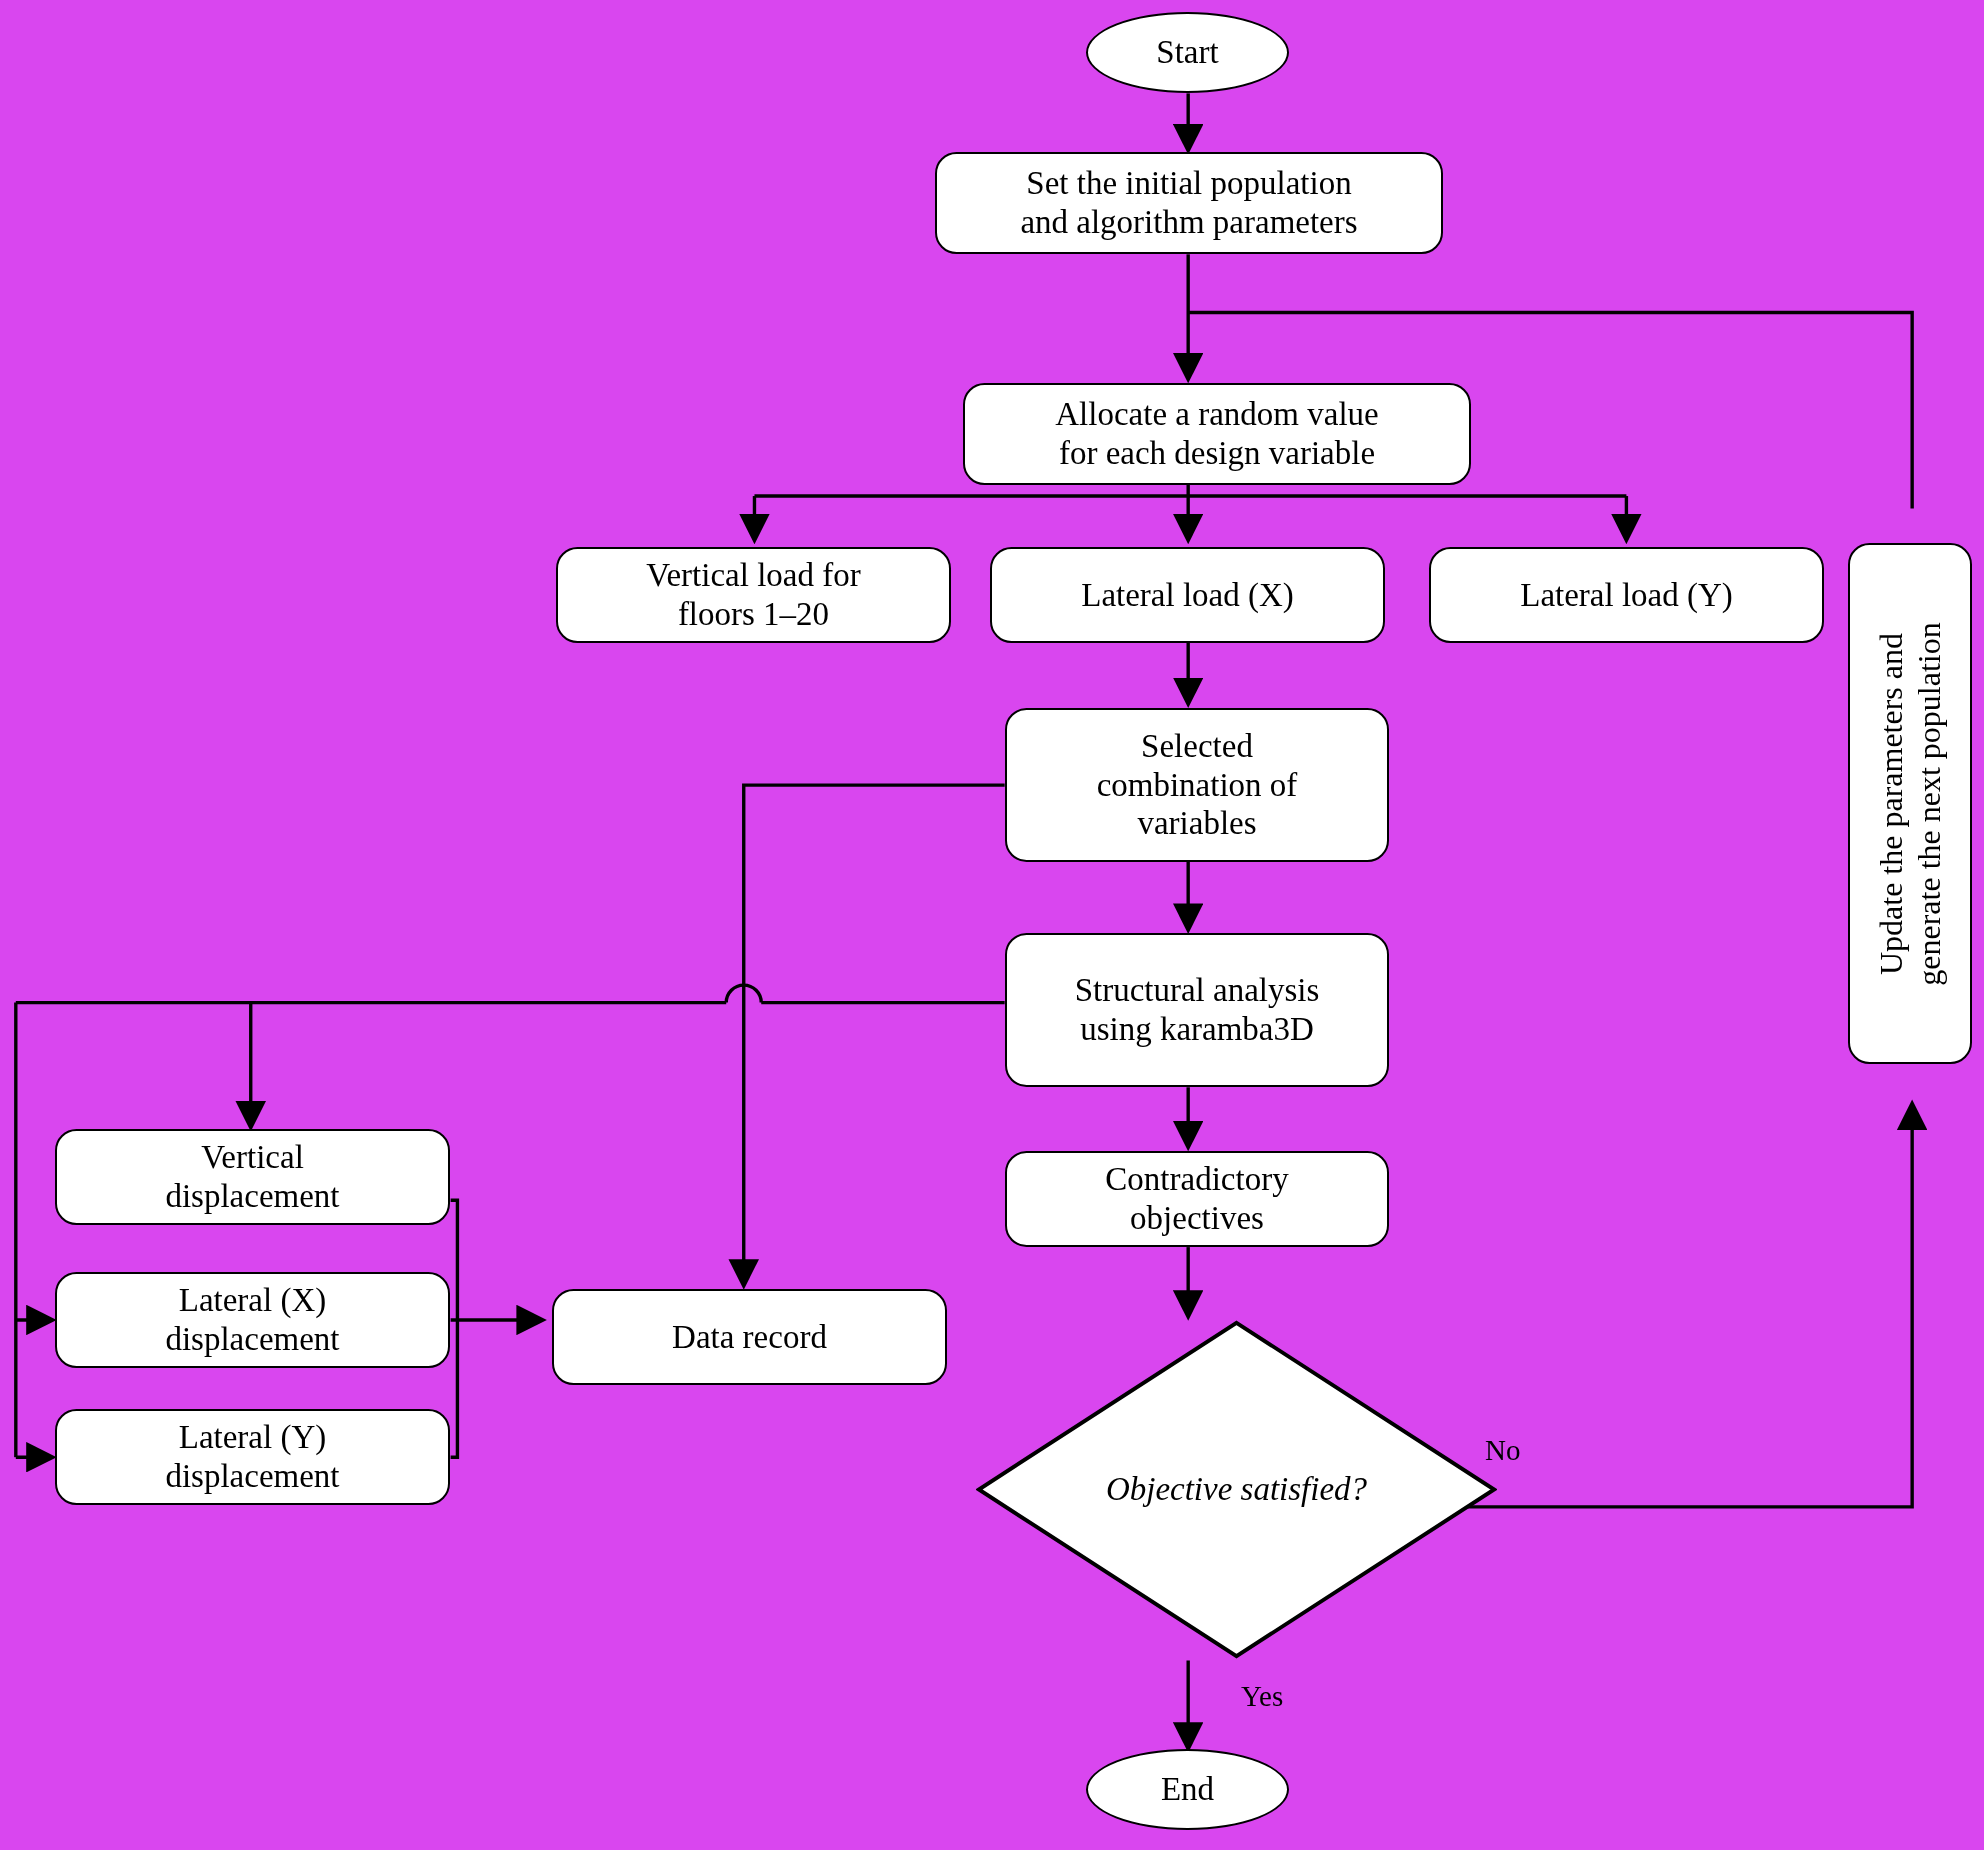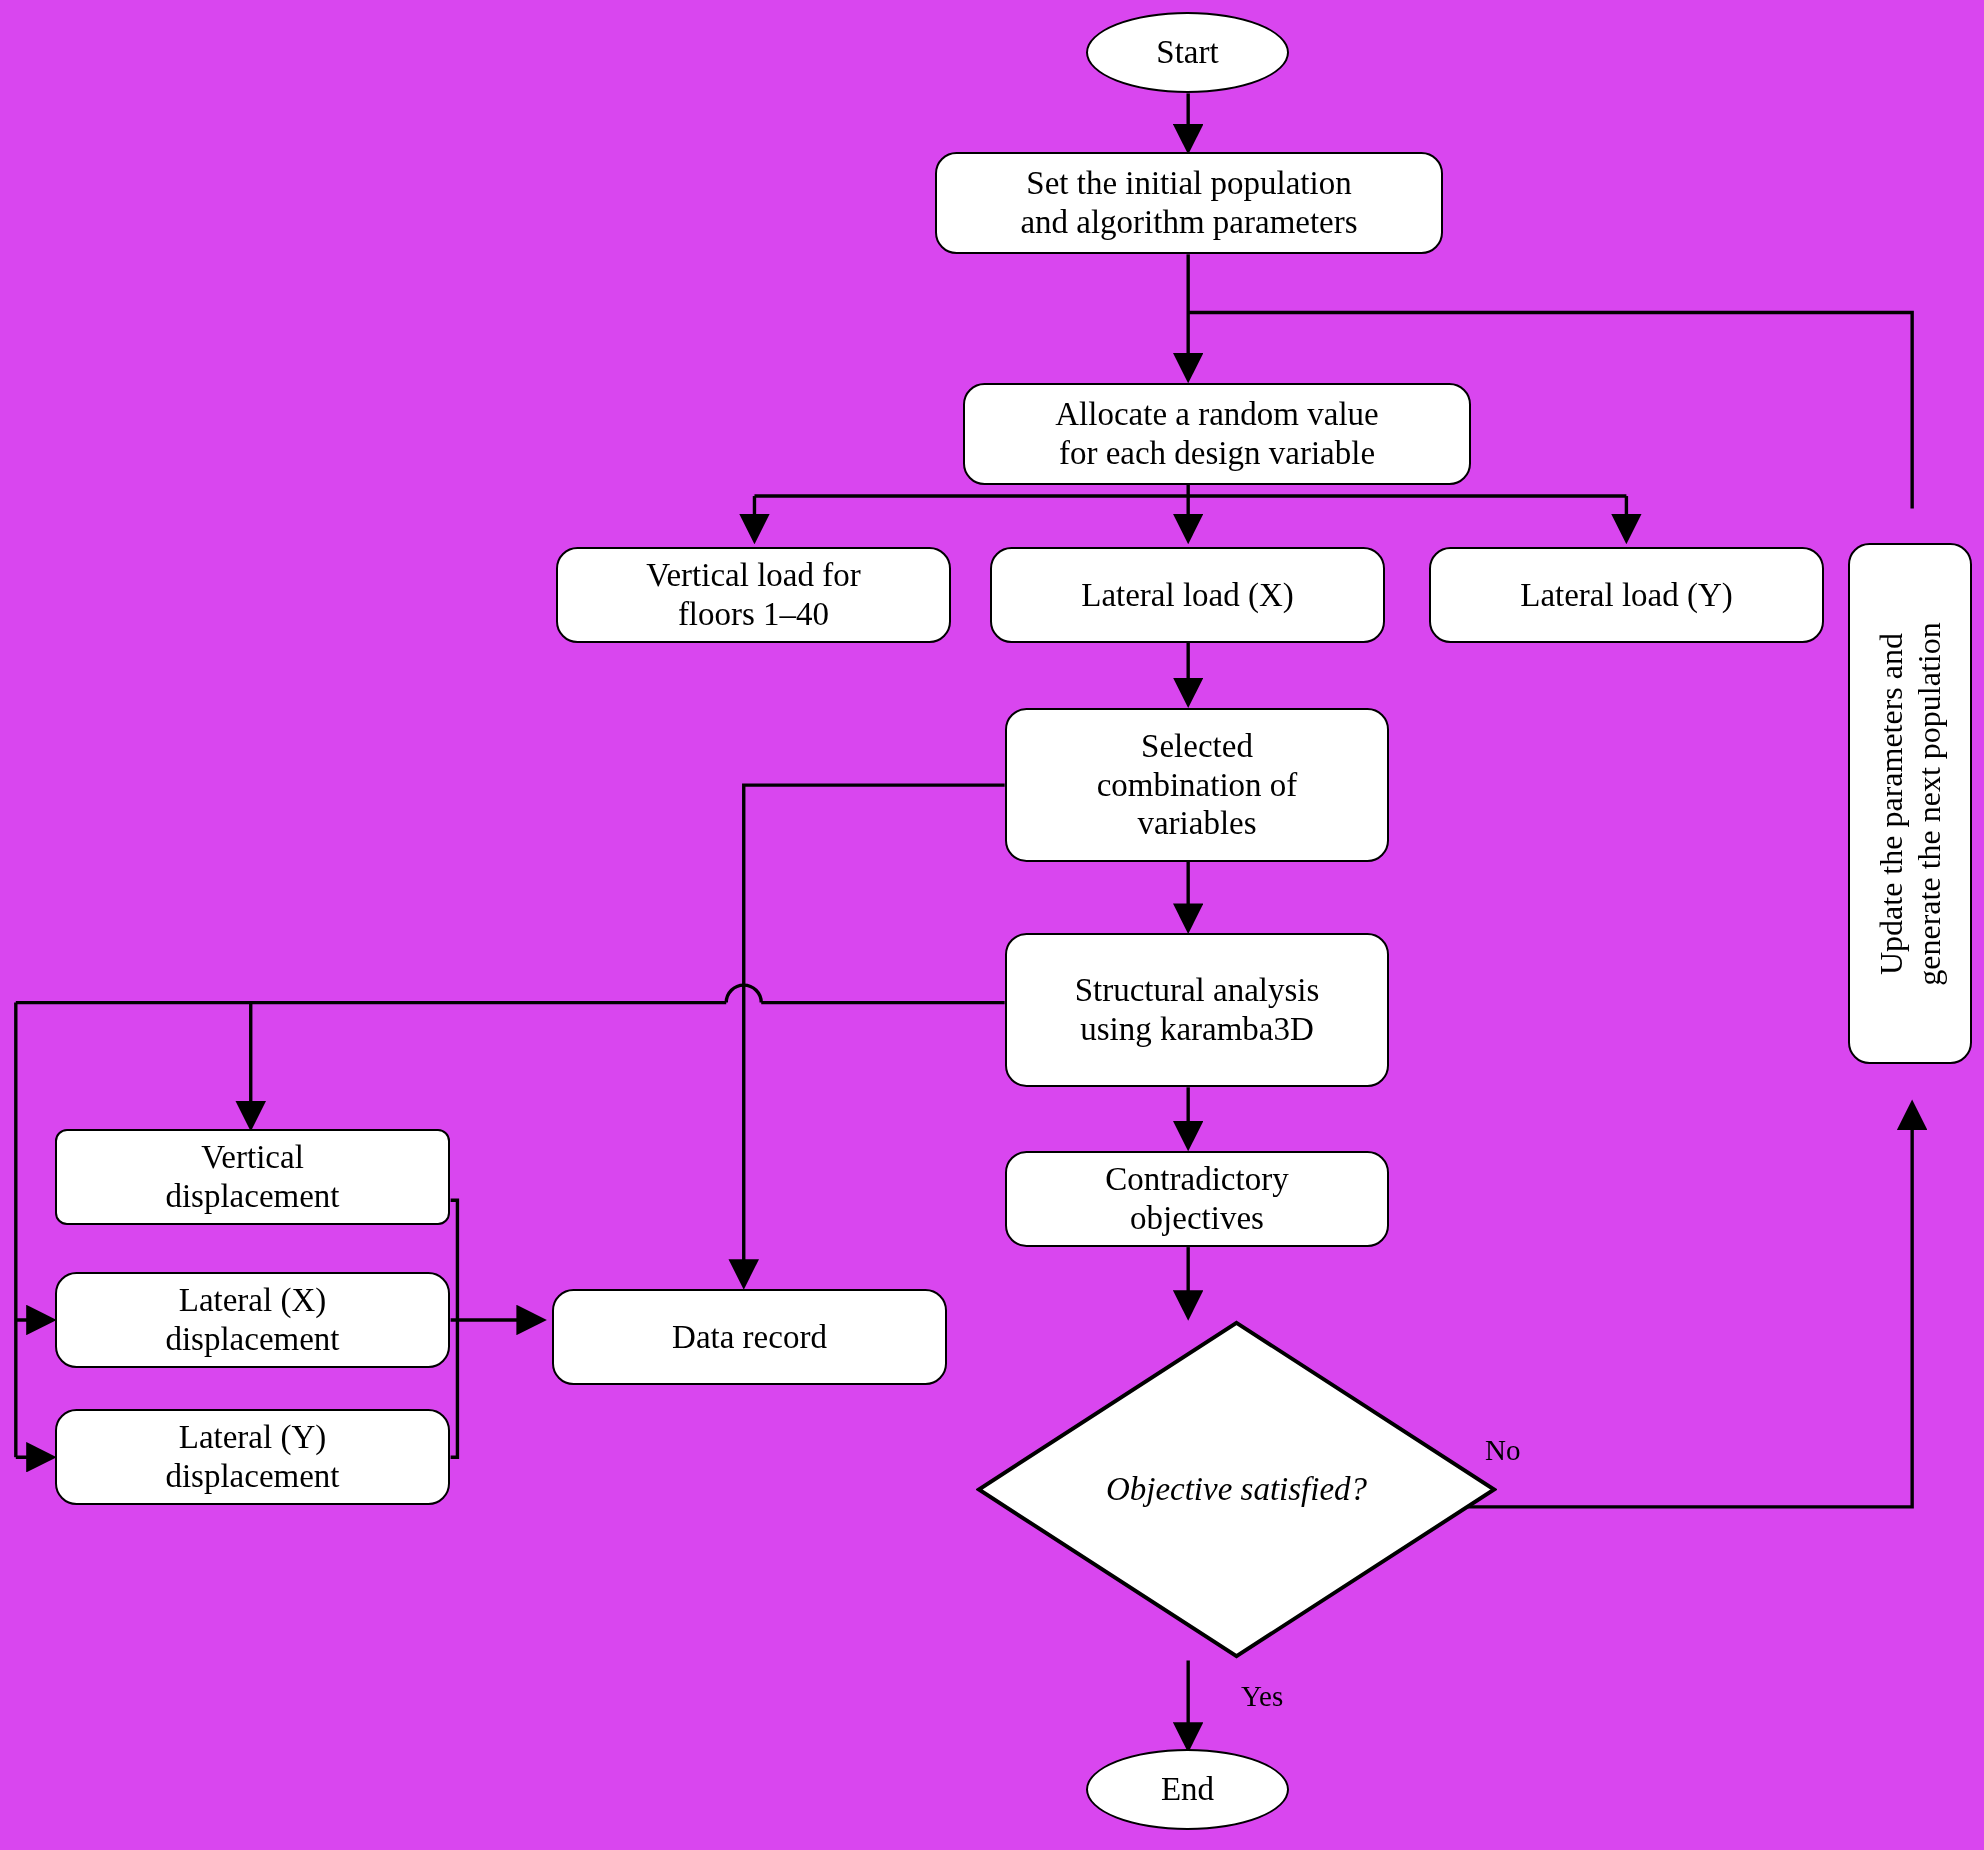--- a/index.html
+++ b/index.html
@@ -159,21 +159,21 @@
 and algorithm parameters</span>
   </div>
 
   <div class="node fs-big" style="left:935px; top:383px; width:508px; height:102px;margin-left:28px;">
     <span>Allocate a random value
 for each design variable</span>
   </div>
 
   <div class="node fs-big" style="left:556px; top:547px; width:395px; height:96px;">
     <span>Vertical load for
-floors 1–40</span>
+floors 1–20</span>
   </div>
 
   <div class="node fs-big" style="left:990px; top:547px; width:395px; height:96px;">
     <span>Lateral load (X)</span>
   </div>
 
   <div class="node fs-big" style="left:1429px; top:547px; width:395px; height:96px;">
     <span>Lateral load (Y)</span>
   </div>
 
@@ -197,21 +197,21 @@
     <svg class="dia-shape" viewBox="0 0 922 600" xmlns="http://www.w3.org/2000/svg">
       <polygon points="461,5 917,300 461,595 5,300" fill="#ffffff" stroke="#000000" stroke-width="7"></polygon>
     </svg>
     <span class="dia-label">Objective satisfied?</span>
   </div>
 
   <div class="node terminal fs-big" style="left:1086px; top:1749px; width:203px; height:81px;">
     <span>End</span>
   </div>
 
-  <div class="node fs-big" style="left:55px; top:1129px; width:395px; height:96px;border-radius:12px;">
+  <div class="node fs-big" style="left:55px; top:1129px; width:395px; height:96px;">
     <span>Vertical
 displacement</span>
   </div>
 
   <div class="node fs-big" style="left:55px; top:1272px; width:395px; height:96px;">
     <span>Lateral (X)
 displacement</span>
   </div>
 
   <div class="node fs-big" style="left:55px; top:1409px; width:395px; height:96px;">

